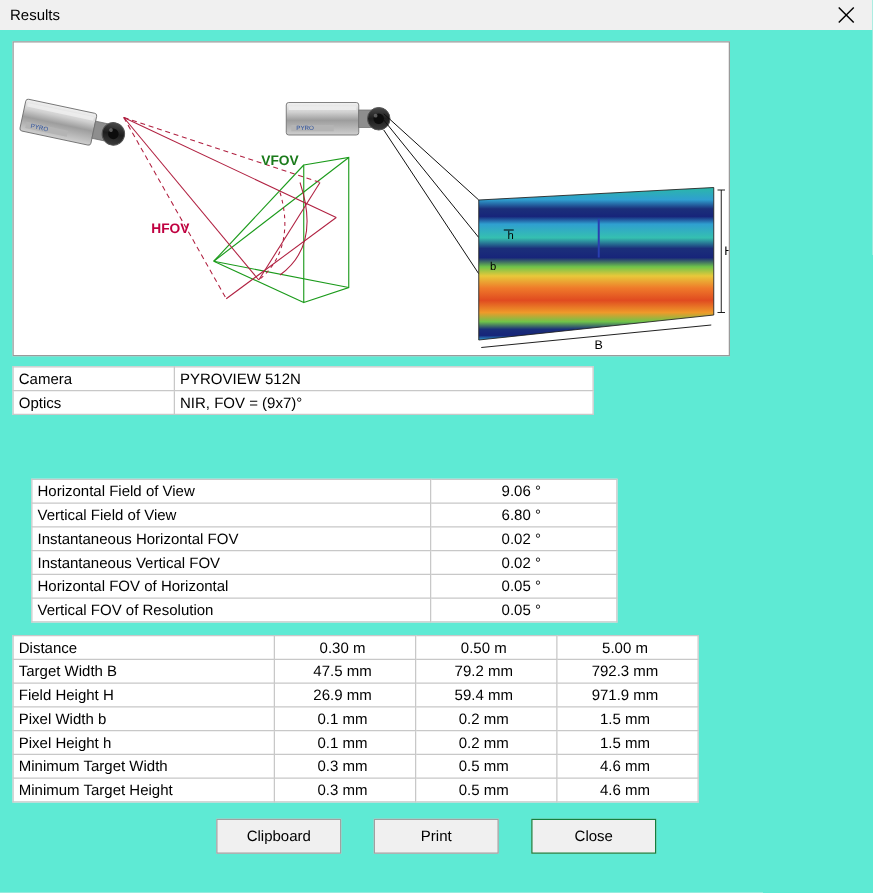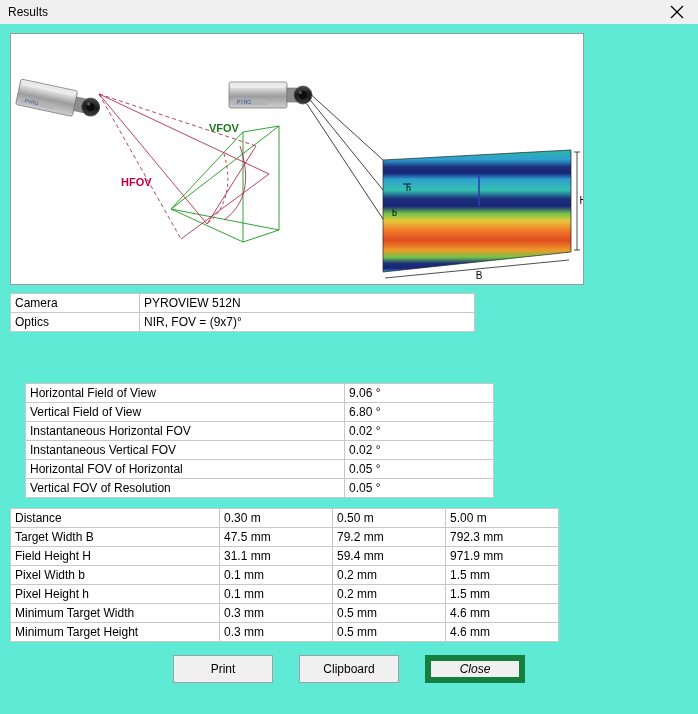--- a/index.html
+++ b/index.html
@@ -69,21 +69,21 @@
   }
   table.grid td {
     border: 1px solid #c8c8c8;
     height: 18px;
     padding: 0 4px;
     font-size: 12px;
     background: #fff;
     white-space: nowrap;
     overflow: hidden;
   }
-  table.grid td.num { text-align: left; padding-right: 8px; }
+  table.grid td.num { text-align: center; padding-right: 8px; }
   table.grid td.lbl { text-align: left; }
 
   #info-table { left: 10px; top: 293px; width: 450px; }
   #info-table td.c1 { width: 120px; }
   #info-table td.c2 { width: 326px; }
 
   #fov-table { left: 10px; top: 383px; width: 450px; margin-left: 15px; }
   #fov-table td.c1 { width: 310px; }
   #fov-table td.c2 { width: 136px; }
 
@@ -103,21 +103,21 @@
   .btn {
     width: 100px;
     height: 28px;
     background: #f0f0f0;
     border: 1px solid #a0a0a0;
     font-size: 12px;
     font-family: "Liberation Sans", sans-serif;
     color: #000;
     cursor: pointer;
   }
-  .btn.default { border: 6px solid #15803d; font-style: italic; }
+  .btn.default { border: 1px solid #15803d; }
 
   .lbl-hfov { fill: #c00040; font-size: 11px; font-weight: bold; font-family: "Liberation Sans", sans-serif; }
   .lbl-vfov { fill: #1a7a1a; font-size: 11px; font-weight: bold; font-family: "Liberation Sans", sans-serif; }
   .lbl-dim  { fill: #000; font-size: 10px; font-family: "Liberation Sans", sans-serif; }
 </style>
 </head>
 <body>
 
 <div class="window">
 
@@ -285,21 +285,21 @@
       <td class="cn num">5.00 m</td>
     </tr>
     <tr>
       <td class="c1 lbl">Target Width B</td>
       <td class="cn num">47.5 mm</td>
       <td class="cn num">79.2 mm</td>
       <td class="cn num">792.3 mm</td>
     </tr>
     <tr>
       <td class="c1 lbl">Field Height H</td>
-      <td class="cn num">31.1 mm</td>
+      <td class="cn num">26.9 mm</td>
       <td class="cn num">59.4 mm</td>
       <td class="cn num">971.9 mm</td>
     </tr>
     <tr>
       <td class="c1 lbl">Pixel Width b</td>
       <td class="cn num">0.1 mm</td>
       <td class="cn num">0.2 mm</td>
       <td class="cn num">1.5 mm</td>
     </tr>
     <tr>
@@ -317,18 +317,18 @@
     <tr>
       <td class="c1 lbl">Minimum Target Height</td>
       <td class="cn num">0.3 mm</td>
       <td class="cn num">0.5 mm</td>
       <td class="cn num">4.6 mm</td>
     </tr>
   </tbody>
     </table>
 
   <div class="buttons">
+    <button class="btn">Clipboard</button>
     <button class="btn">Print</button>
-    <button class="btn">Clipboard</button>
     <button class="btn default">Close</button>
   </div>
 
 </div>
 
 </body></html>

